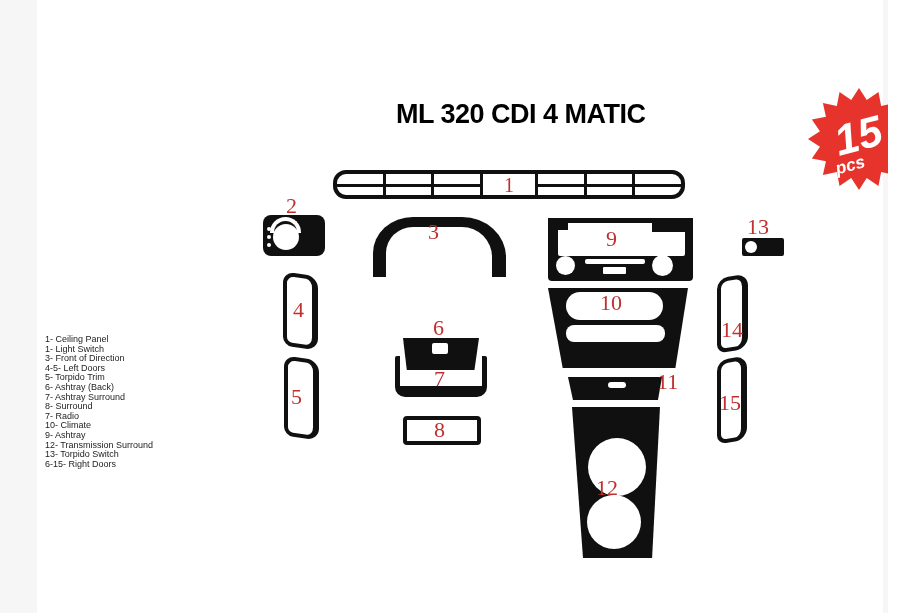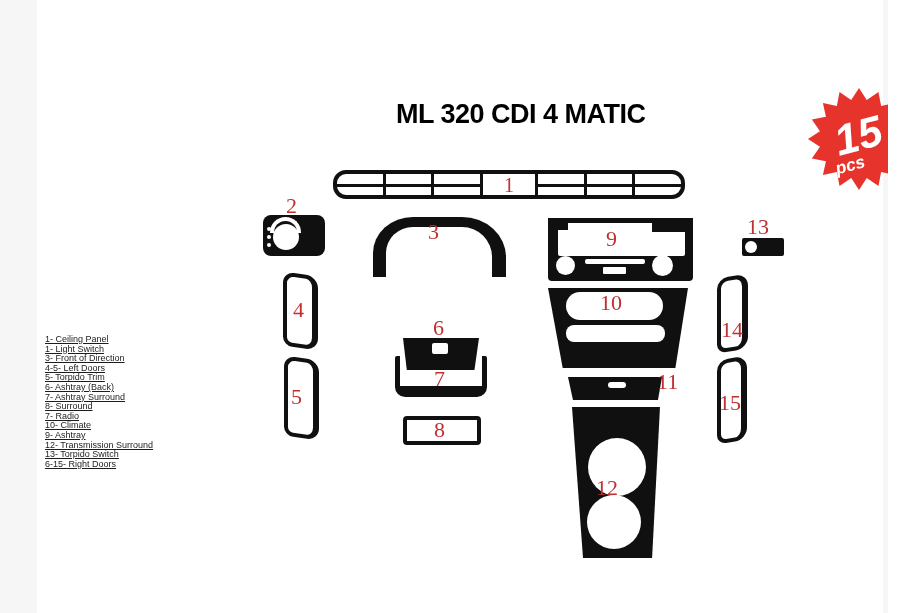--- a/index.html
+++ b/index.html
@@ -106,21 +106,21 @@
        clip-path:polygon(0 0,100% 0,91% 100%,12.5% 100%);}
   .p12 .c1{position:absolute;left:16px;top:31px;width:58px;height:58px;border-radius:50%;background:#fff;}
   .p12 .c2{position:absolute;left:15px;top:88px;width:54px;height:54px;border-radius:50%;background:#fff;}
 
   
   .p13{position:absolute;left:742px;top:238px;width:42px;height:18px;border-radius:2px;}
   .p13 .knob{position:absolute;left:3px;top:3px;width:12px;height:12px;border-radius:50%;background:#fff;}
 
   
   .legend{position:absolute;left:45px;top:335px;width:140px;
-          font-size:9px;line-height:9.6px;color:var(--legend-text,#1c1c1c);text-decoration:underline;}
+          font-size:9px;line-height:9.6px;color:var(--legend-text,#1c1c1c);}
 </style>
 </head>
 <body>
 
 <div class="stage">
   <div class="canvas"></div>
 
   <div class="title">
     <span class="l1">ML 320 CDI 4 MATIC</span>
   </div>

